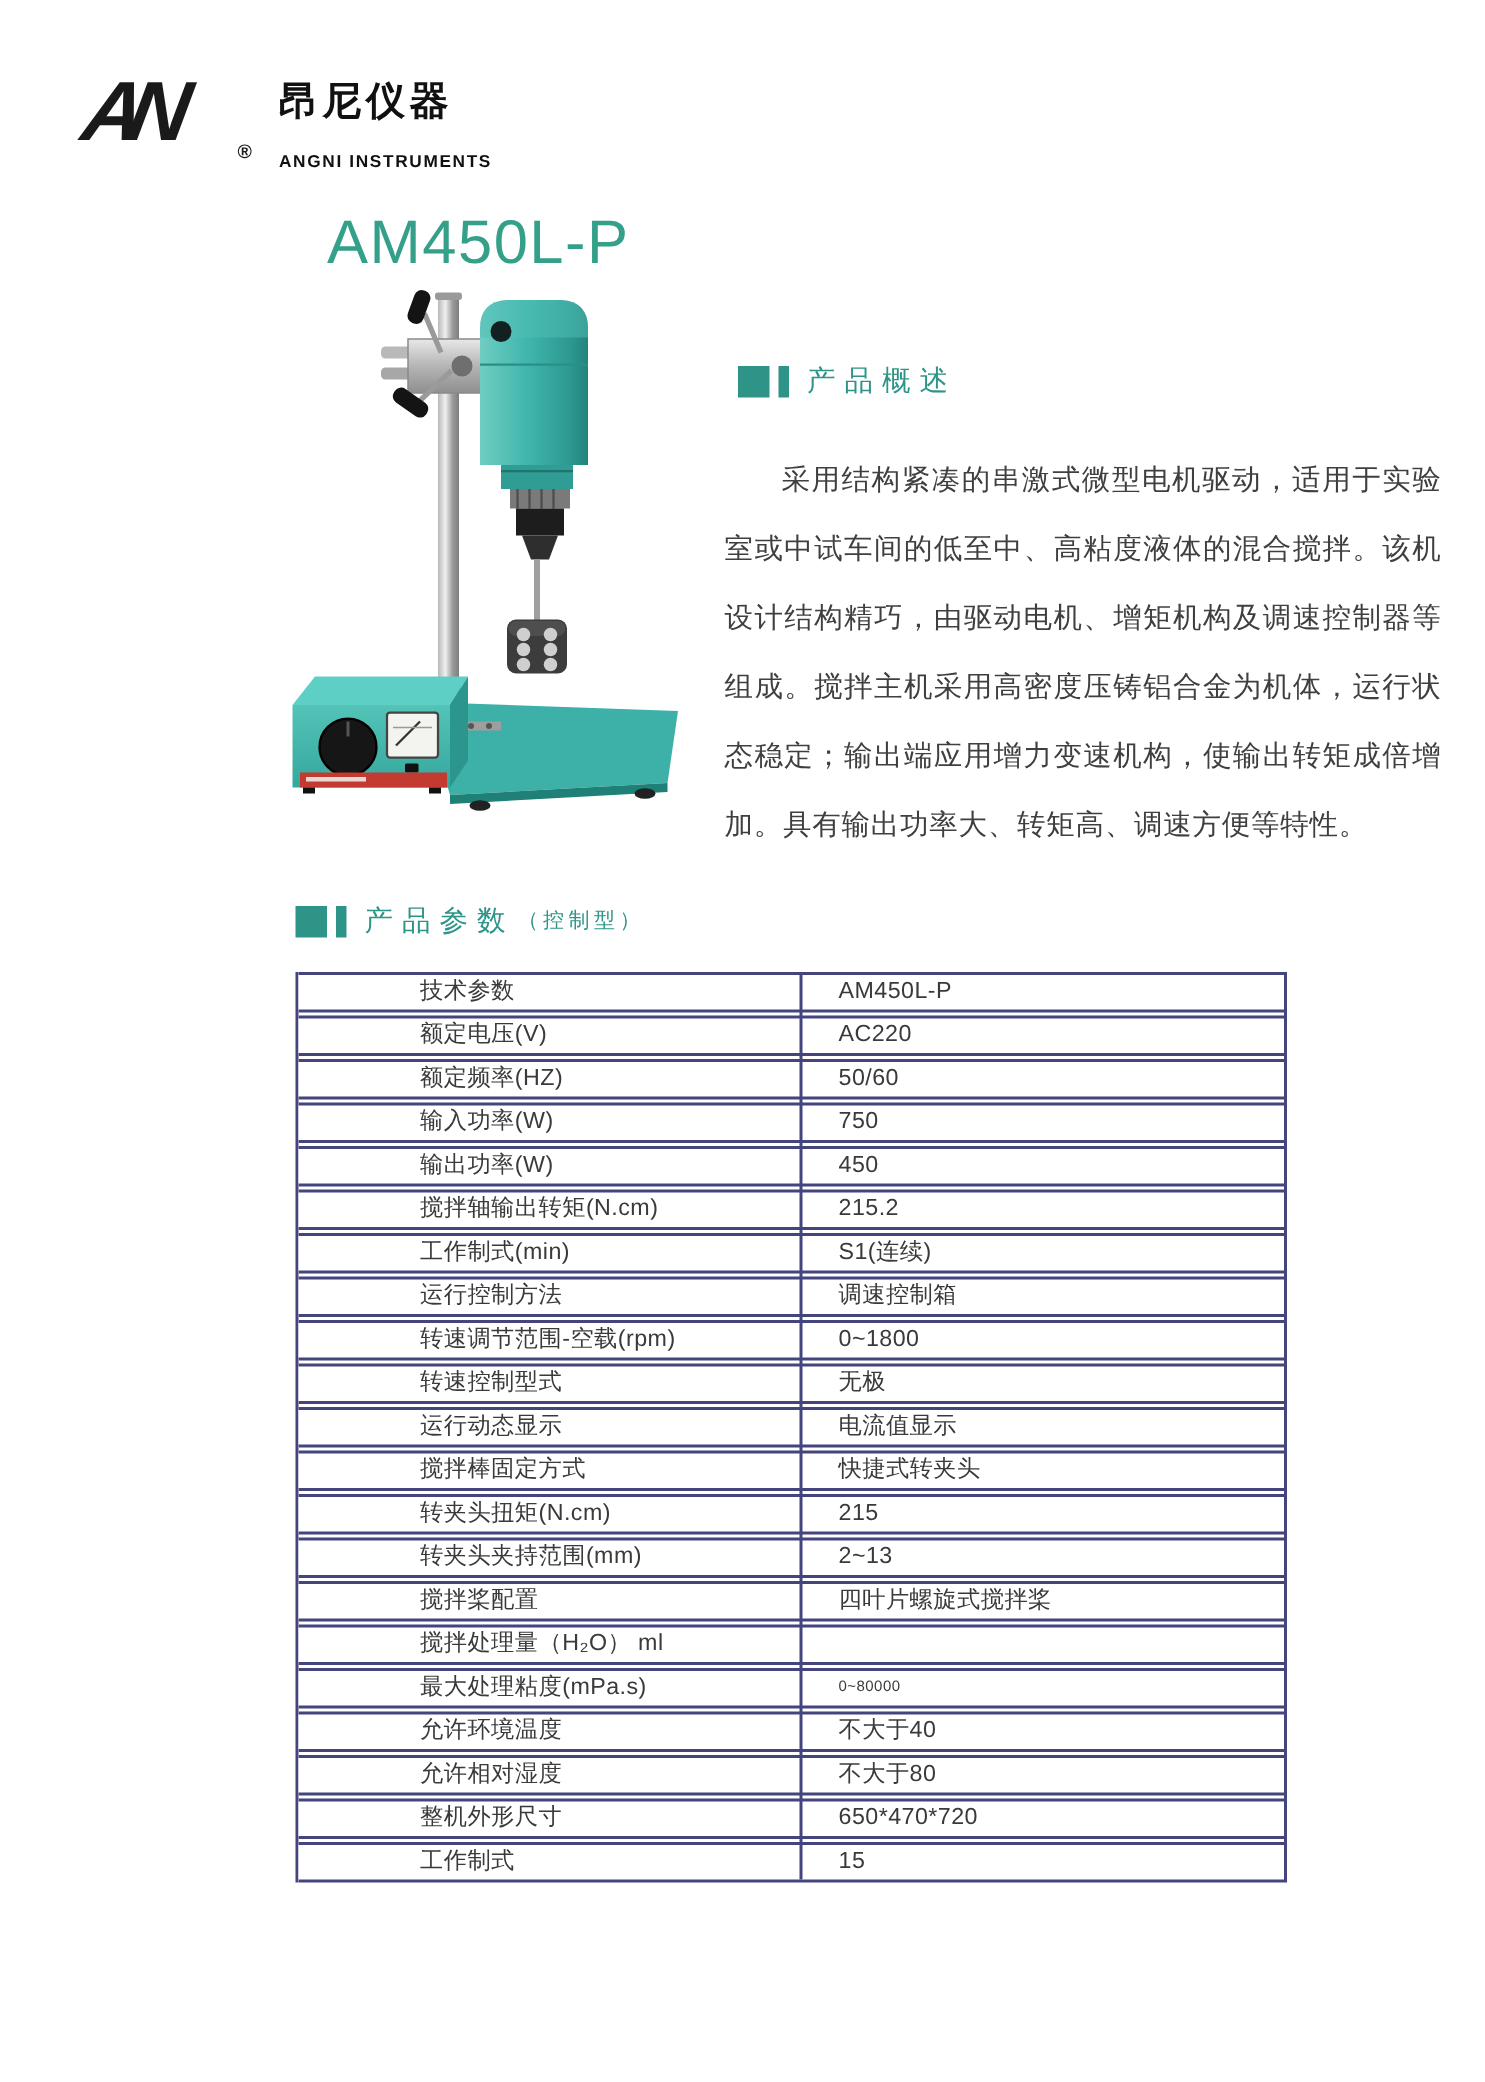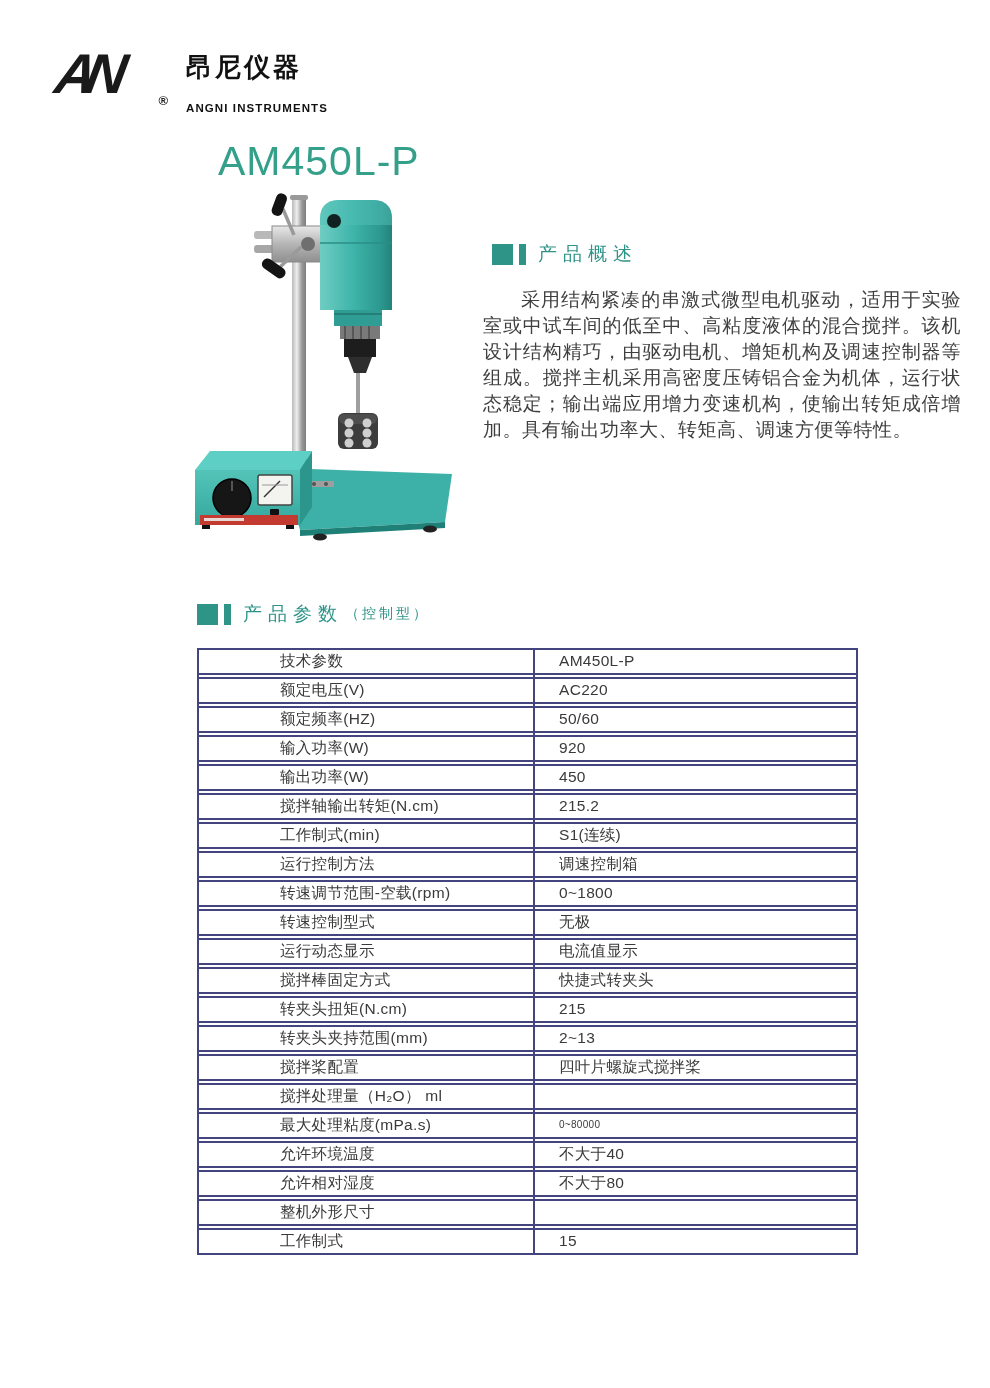--- a/index.html
+++ b/index.html
@@ -36,21 +36,21 @@
   .sec-head { display:flex; align-items:center; }
   .sec-sq { width:21px; height:21px; background:#2f9488; }
   .sec-bar { width:7px; height:21px; background:#2f9488; margin-left:6px; }
   .sec-title { margin-left:12px; font-size:19px; color:#2f9488; letter-spacing:6px; font-weight:400; }
   .sec-note { font-size:14px; color:#2f9488; letter-spacing:3px; margin-left:2px; }
 
   
   .overview { position:absolute; left:483px; top:241px; width:478px; }
   .overview .sec-head { margin-left:9px; }
   .overview-body {
-    margin-top:20px; font-size:19px; line-height:26px; color:#3f3f3f;
+    margin-top:31px; font-size:19px; line-height:46px; color:#3f3f3f;
     text-align:justify; text-indent:2em; letter-spacing:0.5px;
   }
 
   
   .params-head { position:absolute; left:197px; top:601px; }
 
   
   .spec-table {
     position:absolute; left:197px; top:648px; width:661px;
     border-left:2px solid #44447e; border-right:2px solid #44447e;
@@ -217,21 +217,21 @@
     <div class="trow">
         <div class="tcell tlabel">额定电压(V)</div>
         <div class="tcell tvalue">AC220</div>
       </div>
     <div class="trow">
         <div class="tcell tlabel">额定频率(HZ)</div>
         <div class="tcell tvalue">50/60</div>
       </div>
     <div class="trow">
         <div class="tcell tlabel">输入功率(W)</div>
-        <div class="tcell tvalue">920</div>
+        <div class="tcell tvalue">750</div>
       </div>
     <div class="trow">
         <div class="tcell tlabel">输出功率(W)</div>
         <div class="tcell tvalue">450</div>
       </div>
     <div class="trow">
         <div class="tcell tlabel">搅拌轴输出转矩(N.cm)</div>
         <div class="tcell tvalue">215.2</div>
       </div>
     <div class="trow">
@@ -280,20 +280,21 @@
     <div class="trow">
         <div class="tcell tlabel">允许环境温度</div>
         <div class="tcell tvalue">不大于40</div>
       </div>
     <div class="trow">
         <div class="tcell tlabel">允许相对湿度</div>
         <div class="tcell tvalue">不大于80</div>
       </div>
     <div class="trow">
         <div class="tcell tlabel">整机外形尺寸</div>
+        <div class="tcell tvalue">650*470*720</div>
       </div>
     <div class="trow">
         <div class="tcell tlabel">工作制式</div>
         <div class="tcell tvalue">15</div>
       </div>
   </div>
 
 </div>
 
 </body></html>

